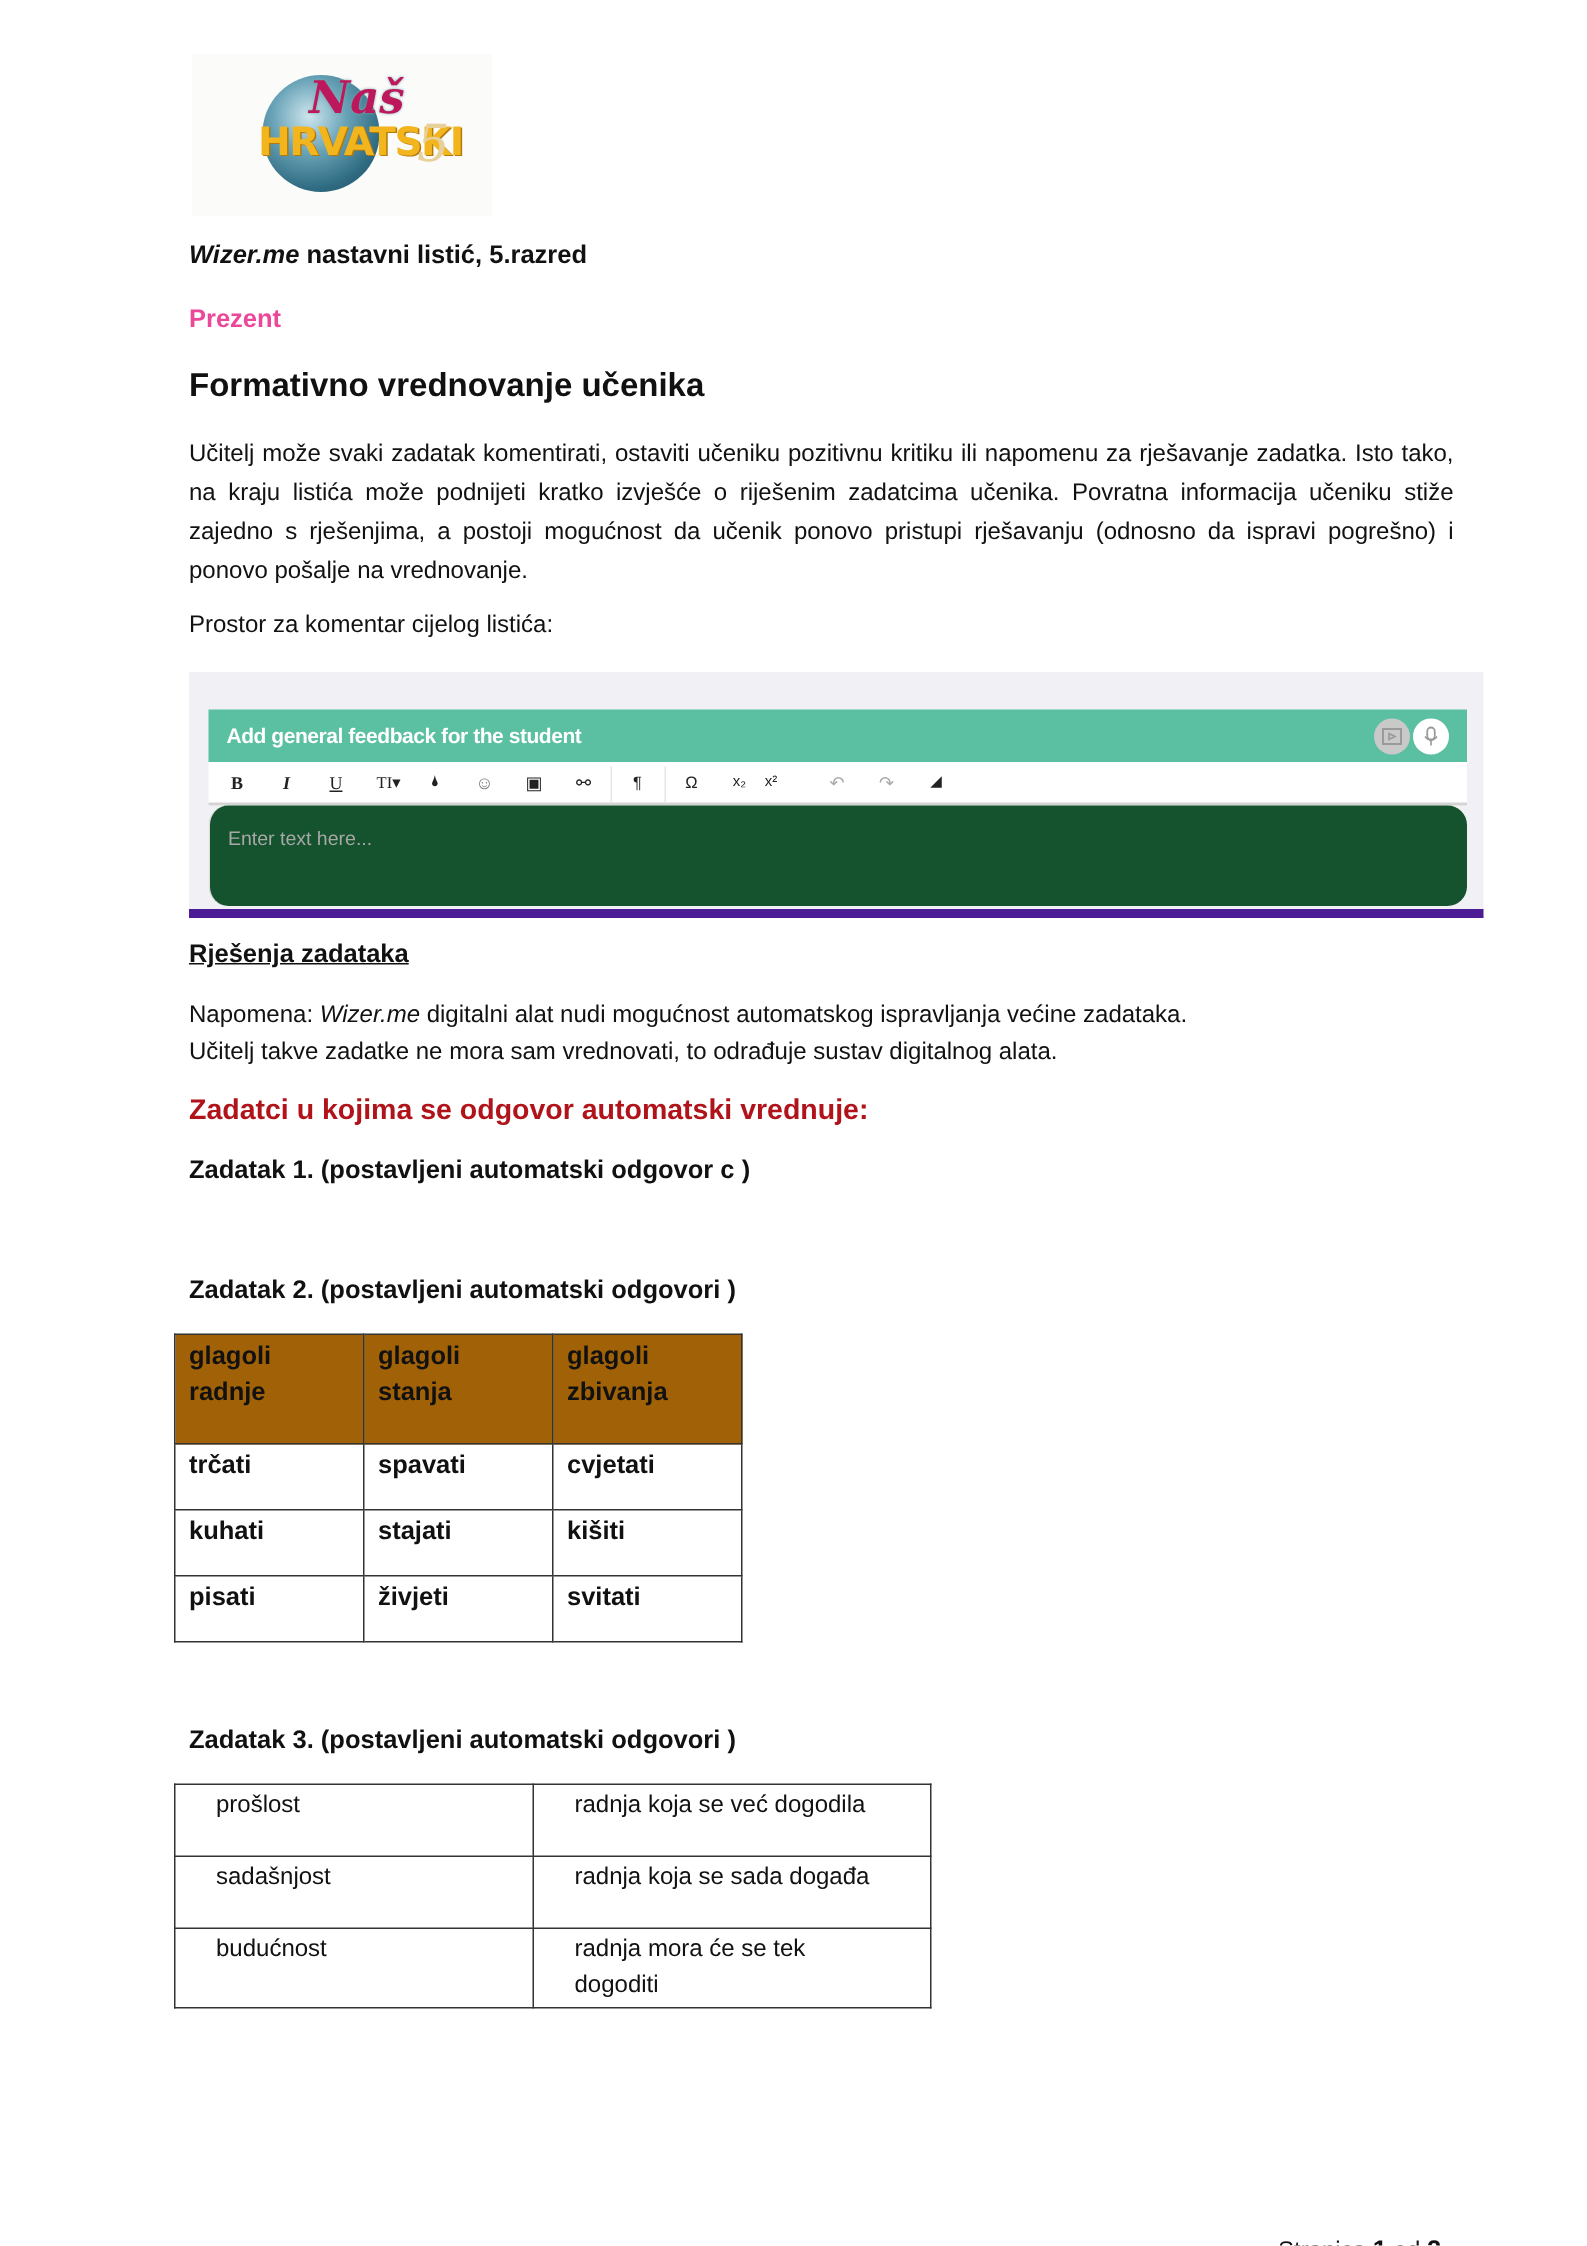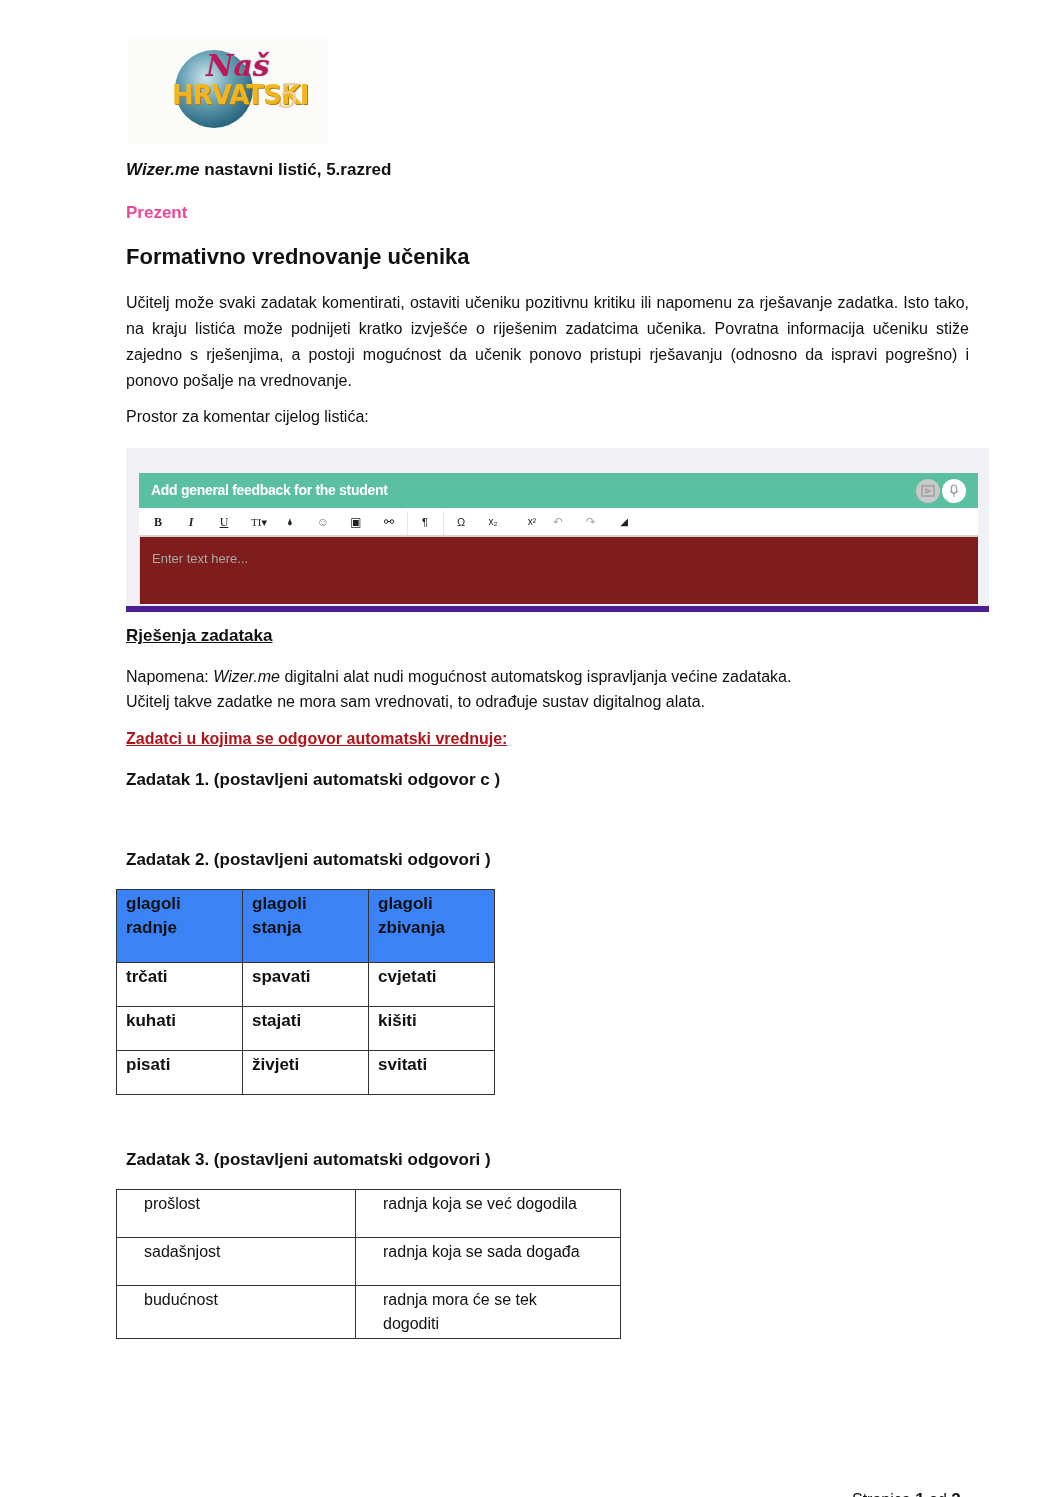--- a/index.html
+++ b/index.html
@@ -29,35 +29,35 @@
           color: #fff; font-size: 14px; font-weight: bold; line-height: 35px; box-sizing: border-box; padding-left: 12px; letter-spacing: -0.3px; }
   .fb-btn { position: absolute; top: 6px; width: 24px; height: 24px; border-radius: 50%; }
   .fb-btn.video { right: 38px; background: #c9c9c9; }
   .fb-btn.mic { right: 12px; background: #ffffff; }
   .fb-btn svg { position: absolute; left: 5px; top: 5px; }
   .fb-toolbar { position: absolute; left: 13px; top: 60px; width: 839px; height: 29px; background: #fff;
           border-bottom: 2px solid #d4d4d4; box-sizing: border-box; }
   .tb { position: absolute; top: 4px; height: 20px; width: 22px; text-align: center; font-size: 12px; line-height: 20px; color: #222; cursor: pointer; }
   .tb.light { color: #aaa; }
   .tb-sep { position: absolute; top: 3px; width: 1px; height: 24px; background: #e6e6e6; }
-  .fb-editor { position: absolute; left: 13px; top: 89px; width: 839px; height: 67px; background: #7f1d1d;
-          border-left: 1px solid #ddd; box-sizing: border-box; }
+  .fb-editor { position: absolute; left: 13px; top: 89px; width: 839px; height: 67px; background: #14532d;
+          border-left: 1px solid #ddd; box-sizing: border-box; border-radius: 13px; }
   .fb-editor span { position: absolute; left: 12px; top: 14px; color: #a8a8a8; font-size: 13px; }
 
   .rjesenja { left: 126px; top: 626px; font-size: 17px; font-weight: bold; text-decoration: underline; }
   .napomena { left: 126px; top: 664px; font-size: 16px; line-height: 25px; }
-  .zadatci { left: 126px; top: 730px; font-size: 16px; font-weight: bold; color: #b0141a; text-decoration: underline; }
+  .zadatci { left: 126px; top: 730px; font-size: 19px; font-weight: bold; color: #b0141a; }
   .z1 { left: 126px; top: 770px; font-size: 17px; font-weight: bold; }
   .z2 { left: 126px; top: 850px; font-size: 17px; font-weight: bold; }
   .z3 { left: 126px; top: 1150px; font-size: 17px; font-weight: bold; }
 
   table { border-collapse: collapse; position: absolute; }
   .t2 { left: 116px; top: 889px; width: 379px; }
   .t2 td { border: 1.5px solid #333; width: 33.3%; vertical-align: top; padding: 2px 9px; font-size: 17px; font-weight: bold; line-height: 24px; height: 44px; box-sizing: border-box; }
-  .t2 tr.head td { background: #3b82f6; height: 73px; }
+  .t2 tr.head td { background: #a16207; height: 73px; }
   .t3 { left: 116px; top: 1189px; width: 505px; }
   .t3 td { border: 1.5px solid #333; vertical-align: top; padding: 2px 27px; font-size: 16px; line-height: 24px; height: 48px; box-sizing: border-box; }
   .t3 td.c1 { width: 239px; }
 
   .footer { left: 852px; top: 1456px; font-size: 16px; margin-top: 34px; }
   .footer b { font-weight: bold; font-size: 17px; }
 </style>
 </head>
 <body>
 
@@ -99,21 +99,21 @@
     <span class="tb" style="left:105px;width:30px;font-size:11px;font-family:'Liberation Serif',serif;">TI▾</span>
     <span class="tb" style="left:140px;font-size:10px;">🌢</span>
     <span class="tb" style="left:173px;color:#777;">☺</span>
     <span class="tb" style="left:206px;">▣</span>
     <span class="tb" style="left:239px;">⚯</span>
     <span class="tb-sep" style="left:268px;"></span>
     <span class="tb" style="left:275px;font-size:11px;">¶</span>
     <span class="tb-sep" style="left:304px;"></span>
     <span class="tb" style="left:311px;font-size:11px;">Ω</span>
     <span class="tb" style="left:343px;font-size:10px;">x₂</span>
-    <span class="tb" style="left:375px;font-size:10px;text-align:right;">x²</span>
+    <span class="tb" style="left:364px;font-size:10px;">x²</span>
     <span class="tb light" style="left:408px;">↶</span>
     <span class="tb light" style="left:441px;">↷</span>
     <span class="tb" style="left:474px;font-size:10px;">◢</span>
   </div>
   <div class="fb-editor">
     <span>Enter text here...</span>
   </div>
 </div>
 
 <div class="abs rjesenja">Rješenja zadataka</div>

